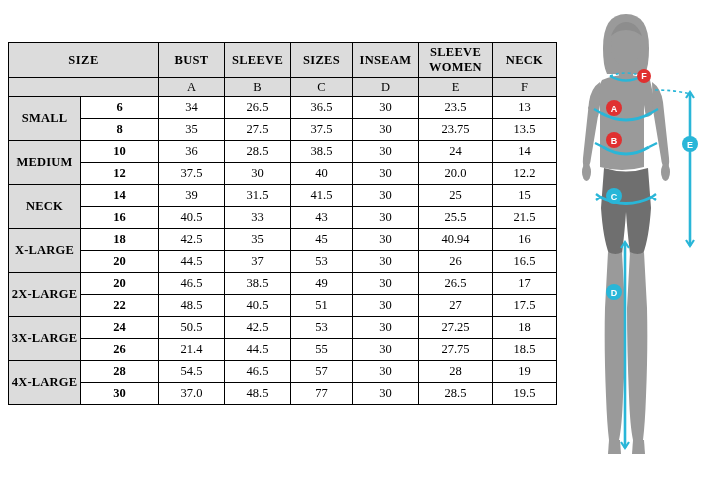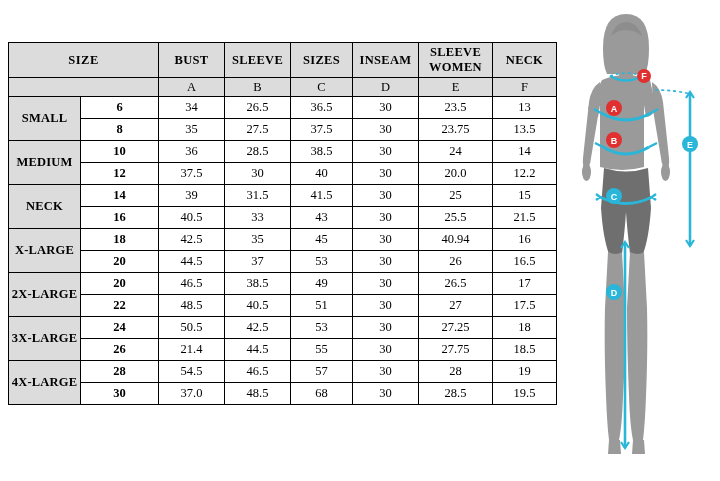--- a/index.html
+++ b/index.html
@@ -271,21 +271,21 @@
           <td class="val">46.5</td>
           <td class="val">57</td>
           <td class="val">30</td>
           <td class="val">28</td>
           <td class="val">19</td>
         </tr>
         <tr>
           <td class="num-size">30</td>
           <td class="val">37.0</td>
           <td class="val">48.5</td>
-          <td class="val">68</td>
+          <td class="val">77</td>
           <td class="val">30</td>
           <td class="val">28.5</td>
           <td class="val">19.5</td>
         </tr>
       </tbody>
     </table>
   </div>
 
   <div class="figure-pane">
     <svg class="figure-svg" width="164" height="481" viewBox="0 0 164 481" xmlns="http://www.w3.org/2000/svg">

